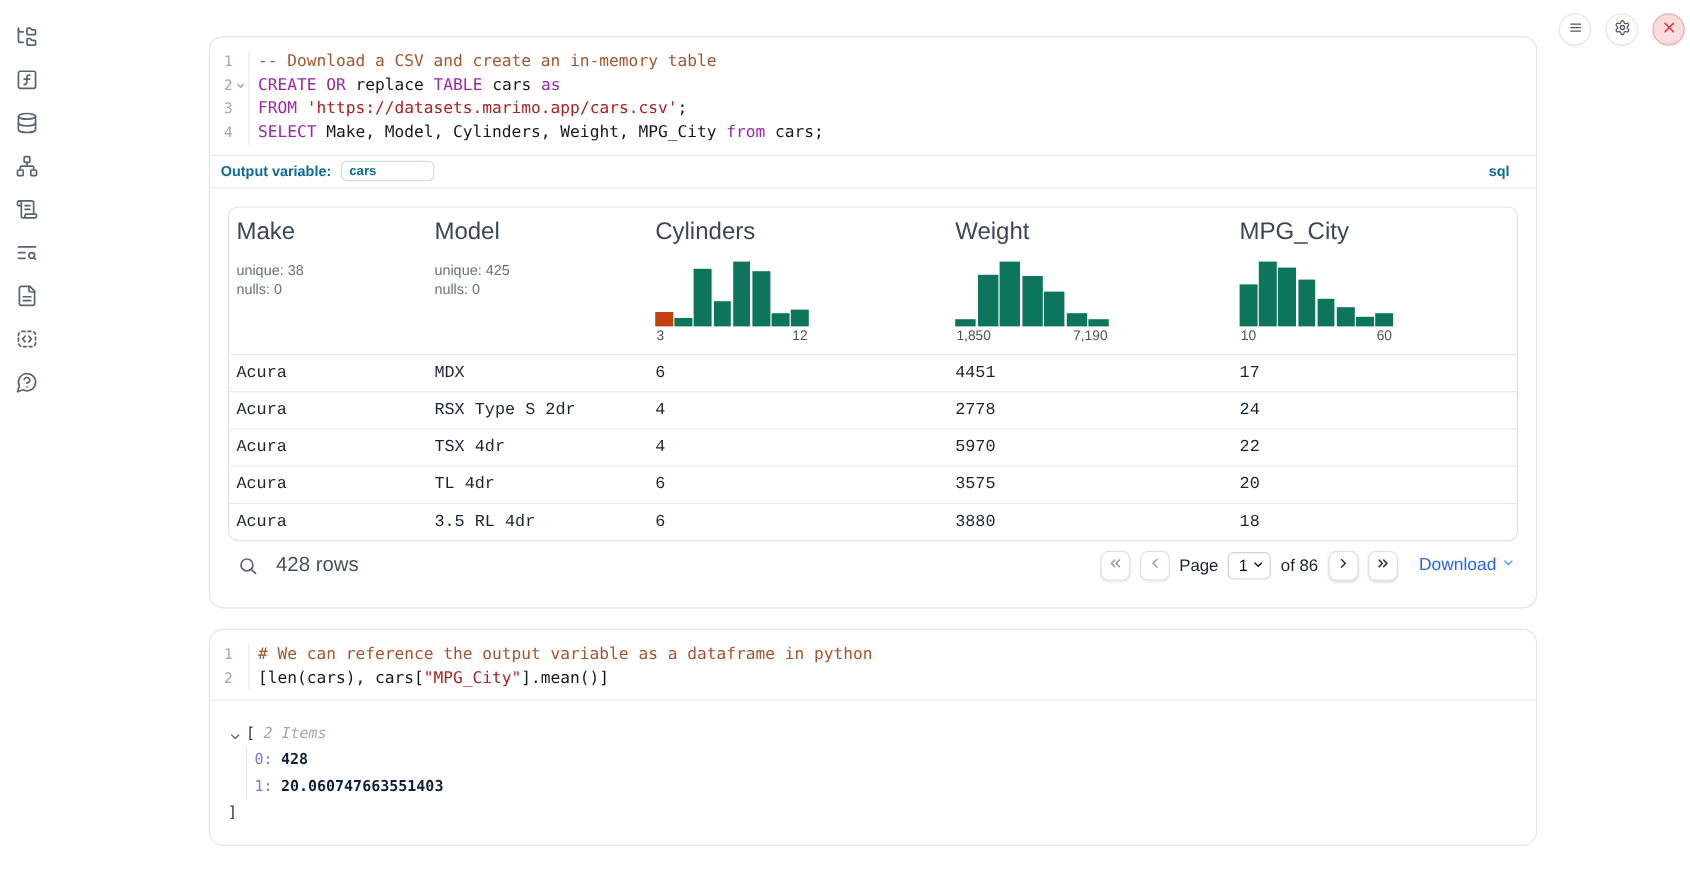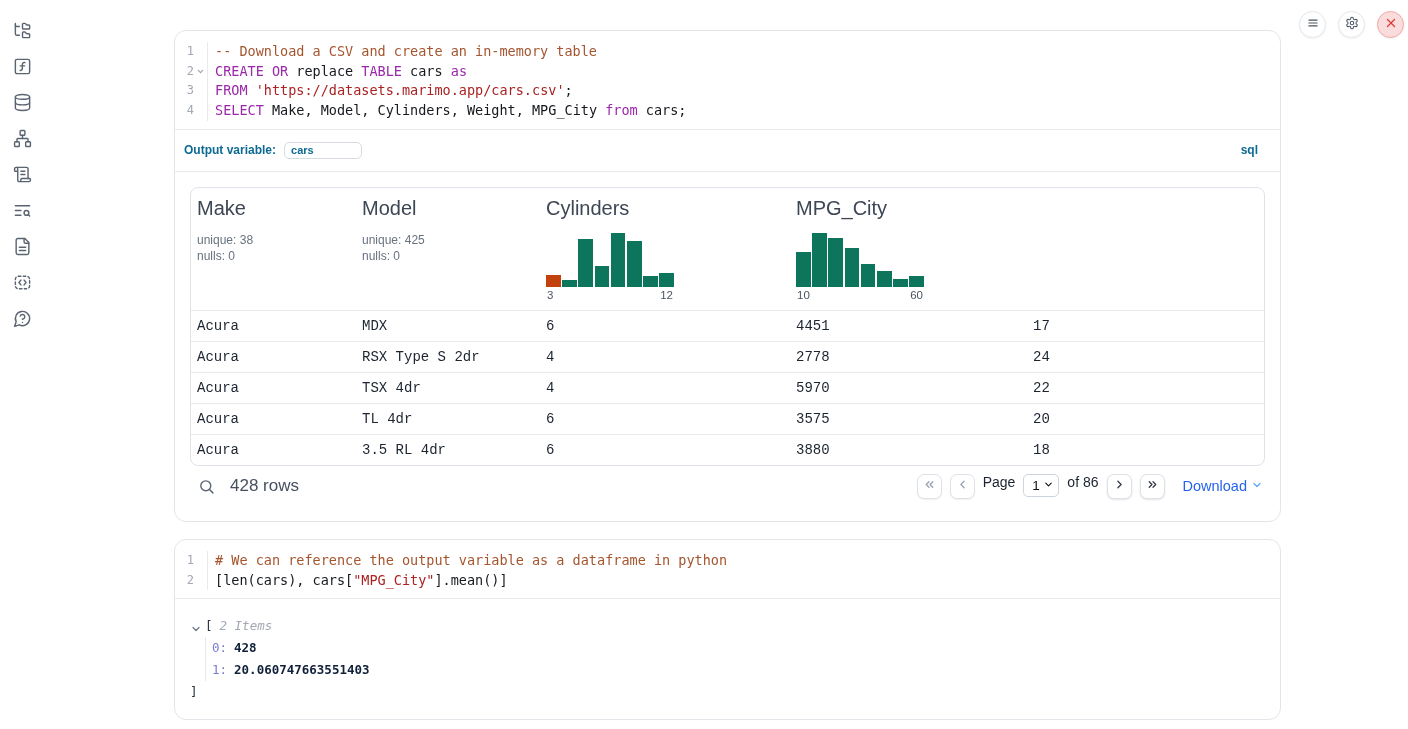--- a/index.html
+++ b/index.html
@@ -36,21 +36,21 @@
   .ln { width:13px; flex:none; text-align:right; color:#a2a8b4; font-size:12px; line-height:19.7px; }
   .fold { width:13px; flex:none; display:flex; align-items:center; justify-content:center; color:#9aa1ac; }
   .fold svg { width:9px; height:9px; }
   .ct { border-left:1px solid #e8eaee; padding-left:7px; flex:1; white-space:pre; color:#15181e; }
   .tok-plain { color:#15181e; }
   .tok-kw  { color:#9b27aa; }
   .tok-com { color:#a5552e; }
   .tok-str { color:#aa2222; }
 
   
-  .outvar-bar { display:flex; align-items:center; height:43px;
+  .outvar-bar { display:flex; align-items:center; height:28px;
     border-top:1px solid #e7eaee; border-bottom:1px solid #e7eaee; padding:0 9px; }
   .outvar-label { color:#0c6a93; font-weight:700; font-size:12px; }
   .outvar-input { width:78px; height:17px; margin-left:8px; border:1px solid #d7dce3; border-radius:5px;
     font-family:"Liberation Sans", sans-serif; font-size:11px; font-weight:700; color:#0c6a93; padding:0 6px; outline:none; }
   .lang-tag { margin-left:auto; margin-right:13px; color:#0c6a93; font-weight:700; font-size:12px; }
 
   
   .output-area { padding:15px 15px 14px; }
   .table-card { border:1px solid #dfe3e9; border-radius:8px; overflow:hidden; background:#fff; }
   .thead, .tr { display:grid; grid-template-columns:165px 184px 250px 237px 1fr; }
@@ -63,21 +63,21 @@
   .hist-axis { display:flex; justify-content:space-between; font-size:11.5px; color:#4b5563; padding:2px 1px 0; }
   .tr { border-top:1px solid #e7ebf0; }
   .td { padding:7px 6px; font-size:14px; color:#1c2430;font-family:Liberation Mono, monospace; }
 
   
   .table-footer { display:flex; align-items:center; height:41px; padding:0 2px 0 8px; }
   .search-btn { background:none; border:none; padding:0; width:20px; height:20px;
     display:flex; align-items:center; color:#5b6472; cursor:pointer; }
   .search-btn svg { width:17px; height:17px; }
   .rowcount { margin-left:12px; font-size:17px; color:#46505e; }
-  .pager { margin-left:auto; display:flex; gap:8px; }
+  .pager { margin-left:auto; display:flex; align-items:center; gap:8px; }
   .pg-btn { width:25px; height:25px; border-radius:7px; border:1px solid #dde2e9; background:#fff;
     box-shadow:0 1px 2px rgba(16,24,40,.12); display:flex; align-items:center; justify-content:center;
     color:#333c49; padding:0; cursor:pointer; }
   .pg-btn svg { width:13px; height:13px; }
   .pg-btn.disabled { color:#98a1ae; box-shadow:0 1px 1px rgba(16,24,40,.06); }
   .pg-label { font-size:14px; color:#1b2330; white-space:nowrap; }
   .page-select { display:flex; align-items:center; height:23px; min-width:36px; border:1px solid #cdd4dd;
     border-radius:5px; padding:0 3px 0 8px; font-size:13.5px; color:#111; gap:3px; background:#fff; cursor:pointer; }
   .page-select svg { width:11px; height:11px; }
   .download-btn { margin-left:10px; background:none; border:none; padding:0; color:#2563eb;
@@ -258,20 +258,38 @@
                   <div class="hist-bar" style="height:20%;background:#0e755d"></div>
                   <div class="hist-bar" style="height:26%;background:#0e755d"></div>
                 </div>
                 <div class="hist-axis">
                   <span>3</span>
                   <span>12</span>
                 </div>
               </div>
             </div>
             <div class="th">
+              <span class="th-name">Weight</span>
+              <div class="hist">
+                <div class="hist-bars">
+                  <div class="hist-bar" style="height:11%;background:#0e755d"></div>
+                  <div class="hist-bar" style="height:80%;background:#0e755d"></div>
+                  <div class="hist-bar" style="height:100%;background:#0e755d"></div>
+                  <div class="hist-bar" style="height:78%;background:#0e755d"></div>
+                  <div class="hist-bar" style="height:53%;background:#0e755d"></div>
+                  <div class="hist-bar" style="height:20%;background:#0e755d"></div>
+                  <div class="hist-bar" style="height:11%;background:#0e755d"></div>
+                </div>
+                <div class="hist-axis">
+                  <span>1,850</span>
+                  <span>7,190</span>
+                </div>
+              </div>
+            </div>
+            <div class="th">
               <span class="th-name">MPG_City</span>
               <div class="hist">
                 <div class="hist-bars">
                   <div class="hist-bar" style="height:64%;background:#0e755d"></div>
                   <div class="hist-bar" style="height:100%;background:#0e755d"></div>
                   <div class="hist-bar" style="height:91%;background:#0e755d"></div>
                   <div class="hist-bar" style="height:71%;background:#0e755d"></div>
                   <div class="hist-bar" style="height:43%;background:#0e755d"></div>
                   <div class="hist-bar" style="height:29%;background:#0e755d"></div>
                   <div class="hist-bar" style="height:14%;background:#0e755d"></div>

